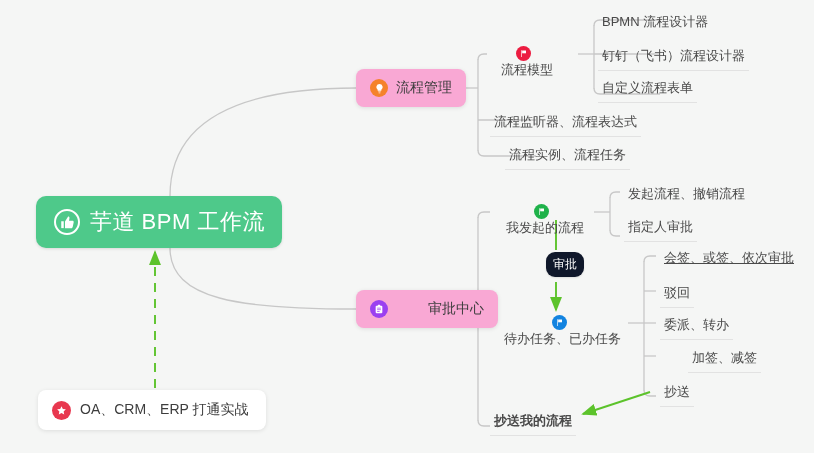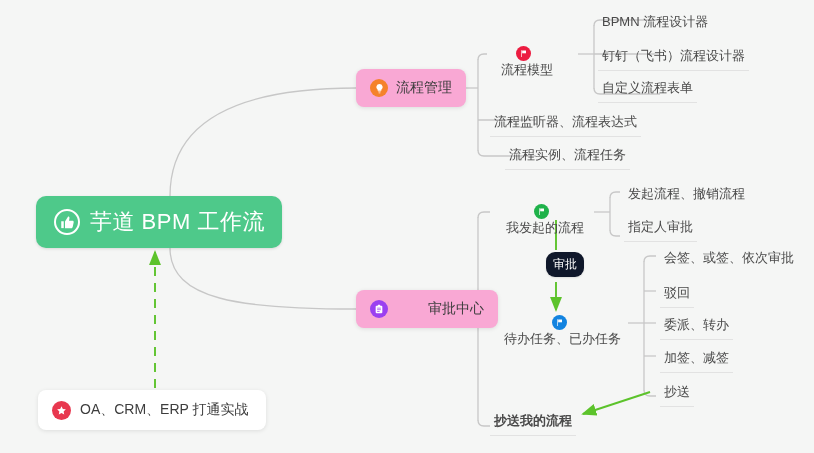--- a/index.html
+++ b/index.html
@@ -290,30 +290,30 @@
   <div class="leaf with-icon" style="left:493px; top:312px;">
     <span class="icon-circle ic-16" style="background:#1283e0;">
       <svg width="9" height="9" viewBox="0 0 24 24" fill="#ffffff">
         <path d="M6 3h1.8v18H6z"></path>
         <path d="M8.4 4h10.2v7.5H8.4z"></path>
       </svg>
     </span>
     <span class="leaf-text">待办任务、已办任务</span>
   </div>
 
-  <div class="leaf" style="left:660px; top:246px;">
+  <div class="leaf" style="left:660px; top:246px;text-decoration:underline;">
     <span>会签、或签、依次审批</span>
   </div>
   <div class="leaf" style="left:660px; top:281px; border-bottom:1px solid #e2e2e2;">
     <span>驳回</span>
   </div>
   <div class="leaf" style="left:660px; top:313px; border-bottom:1px solid #e2e2e2;">
     <span>委派、转办</span>
   </div>
-  <div class="leaf" style="left:660px; top:346px; border-bottom:1px solid #e2e2e2;">
+  <div class="leaf" style="left:688px; top:346px; border-bottom:1px solid #e2e2e2;">
     <span>加签、减签</span>
   </div>
   <div class="leaf" style="left:660px; top:380px; border-bottom:1px solid #e2e2e2;">
     <span>抄送</span>
   </div>
 
   <div class="leaf" style="left:490px; top:409px; border-bottom:1px solid #e2e2e2;font-weight:bold;">
     <span>抄送我的流程</span>
   </div>
 

